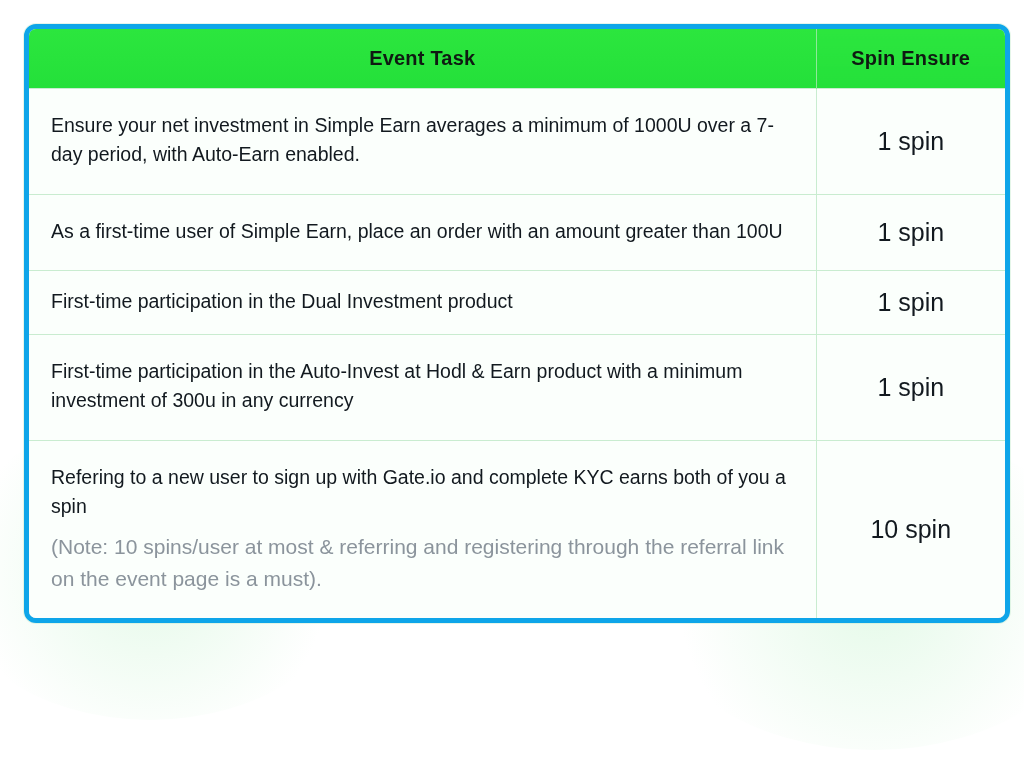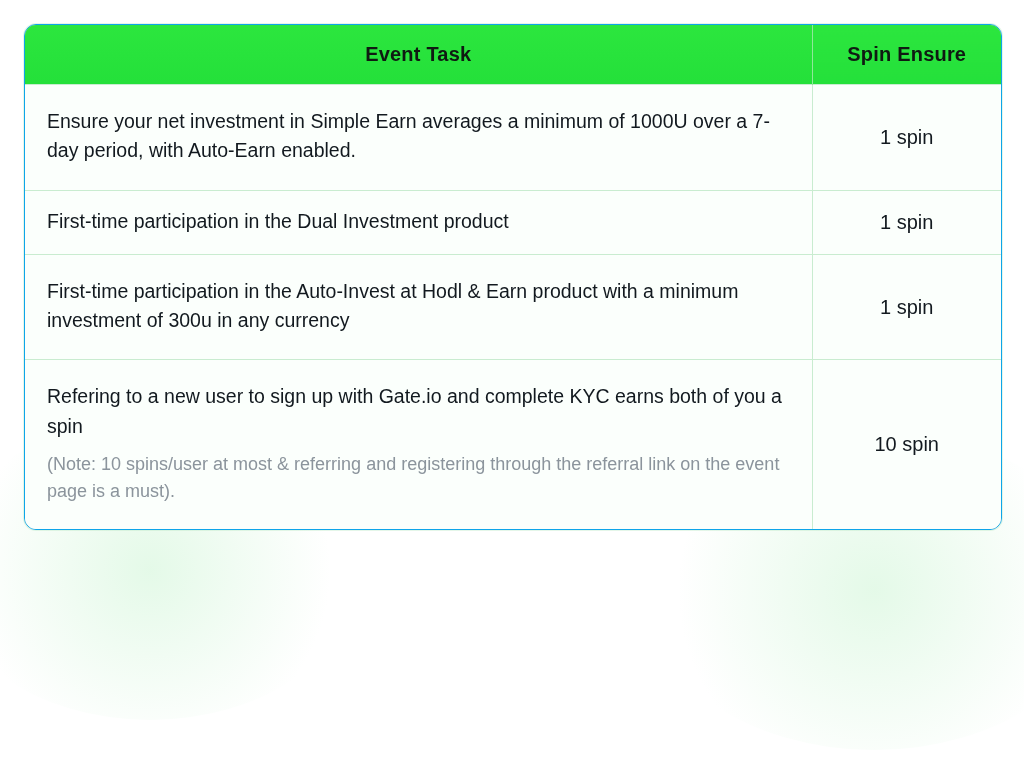--- a/index.html
+++ b/index.html
@@ -27,21 +27,21 @@
     border-radius: 50%;
     background: radial-gradient(circle, rgba(206,245,213,0.55) 0%, rgba(255,255,255,0) 70%);
     pointer-events: none;
   }
   .bg-blob.b1 { width: 420px; height: 300px; left: -60px; top: 420px; }
   .bg-blob.b2 { width: 460px; height: 320px; right: -80px; top: 430px; }
 
   .table-wrap {
     position: relative;
     width: 976px;
-    border: 1px solid #0ea5e9;
+    border: 5px solid #0ea5e9;
     border-radius: 12px;
     overflow: hidden;
     background: #e5e5e5;
     box-shadow: 0 0 0 1px rgba(191,233,200,0.4);
   }
   table.event-table {
     width: 100%;
     border-collapse: collapse;
     table-layout: fixed;
   }
@@ -72,27 +72,27 @@
   td.task {
     padding: 16px 22px 18px 22px;
     font-size: 19.5px;
     line-height: 1.5;
     background: #fbfffc;
     color: #12191f;
   }
   td.task .note {
     display: block;
     margin-top: 10px;
-    font-size: 18px;
+    font-size: 21px;
     line-height: 1.5;
     color: #8b949c;
   }
   td.spin {
     text-align: center;
-    font-size: 20px;
+    font-size: 25px;
     background: #fbfffc;
     padding: 10px 8px;
     color: #12191f;
   }
   tbody tr.row-tall td.task { padding-top: 22px; padding-bottom: 24px; }
 </style>
 </head>
 <body>
 
 <div class="page">
@@ -111,20 +111,26 @@
           <th>Spin Ensure</th>
         </tr>
       </thead>
       <tbody>
         <tr class="row-tall">
           <td class="task">
             <span>Ensure your net investment in Simple Earn averages a minimum of 1000U over a 7-day period, with Auto-Earn enabled.</span>
           </td>
           <td class="spin">1 spin</td>
         </tr>
+        <tr class="row-tall">
+          <td class="task">
+            <span>As a first-time user of Simple Earn, place an order with an amount greater than 100U</span>
+          </td>
+          <td class="spin">1 spin</td>
+        </tr>
         <tr>
           <td class="task">
             <span>First-time participation in the Dual Investment product</span>
           </td>
           <td class="spin">1 spin</td>
         </tr>
         <tr class="row-tall">
           <td class="task">
             <span>First-time participation in the Auto-Invest at Hodl &amp; Earn product with a minimum investment of 300u in any currency</span>
           </td>

